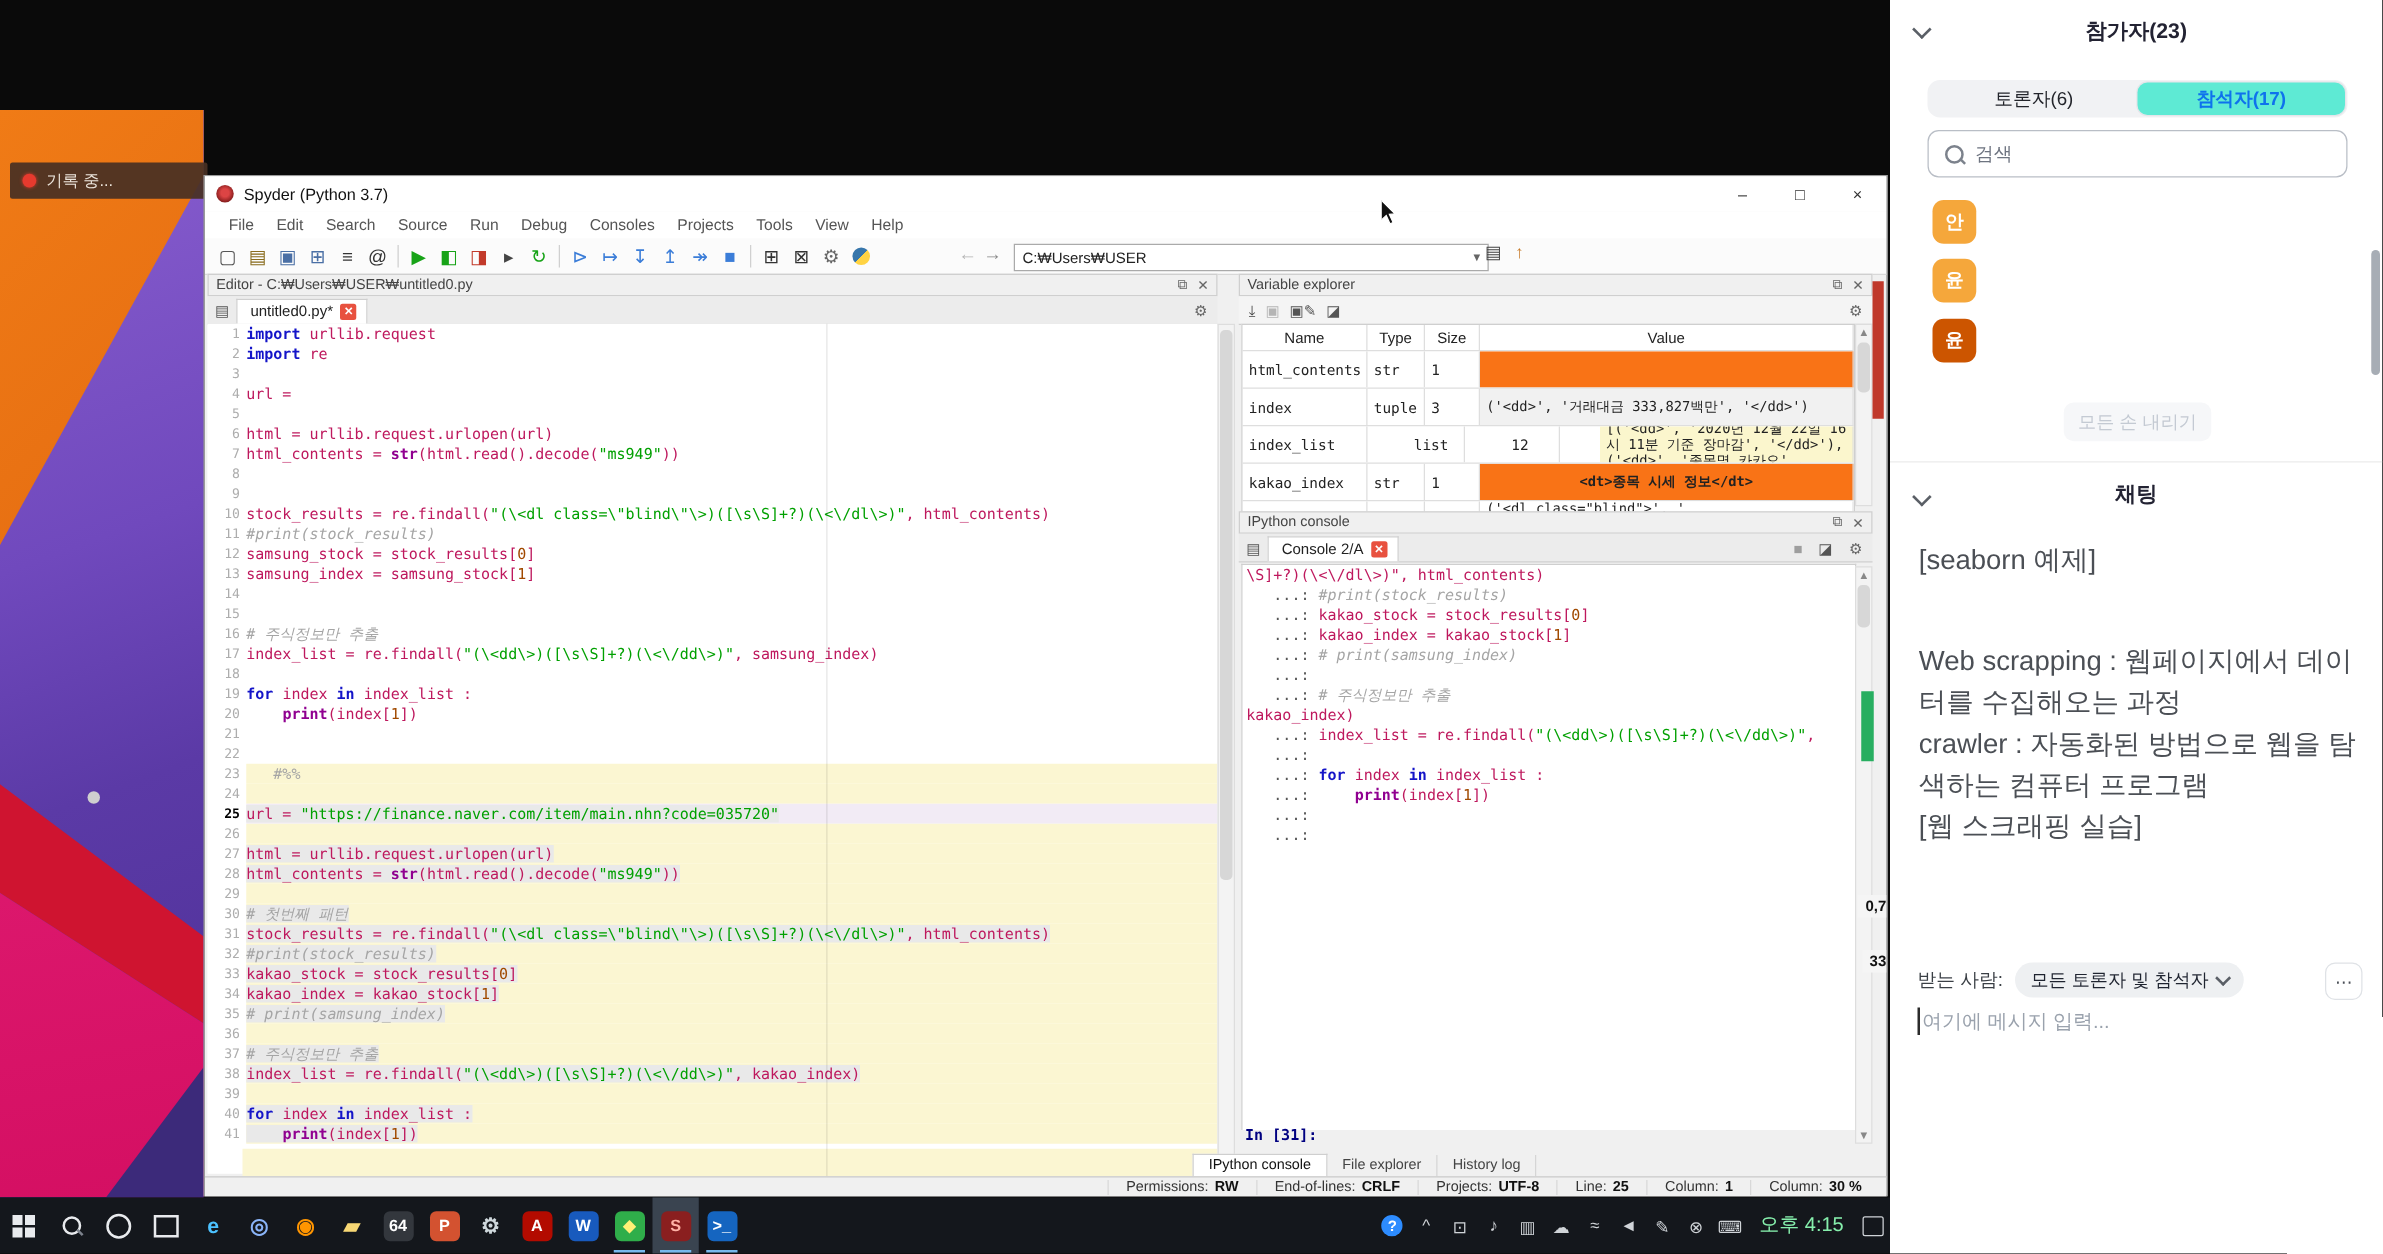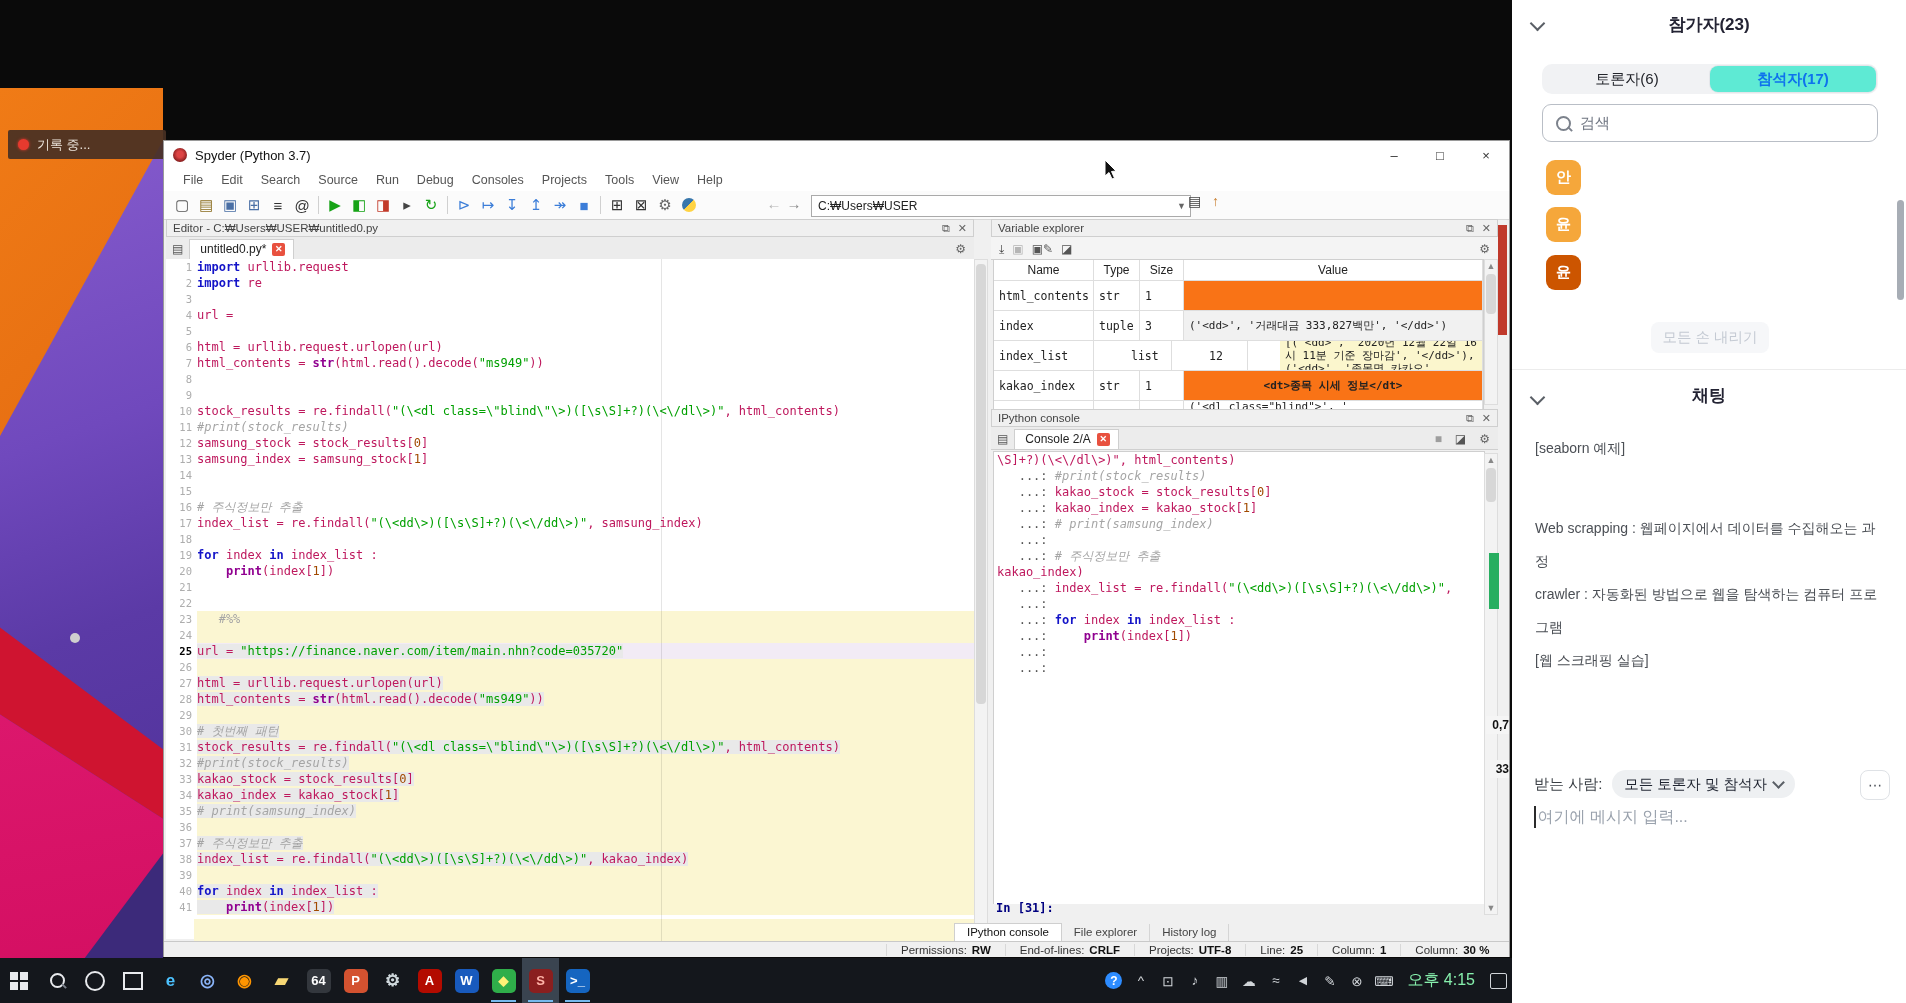--- a/index.html
+++ b/index.html
@@ -104,21 +104,21 @@
   .sb-tab.active{background:#5eead4;color:#0e72ed;font-weight:bold;box-shadow:0 0 0 1px #e4e6ea;}
   #sb-search{left:30px;top:104px;width:336px;height:38px;border:1.5px solid #b9bec6;border-radius:9px;display:flex;
     align-items:center;gap:9px;padding-left:13px;box-sizing:border-box;color:#6e7480;font-size:15px;background:#fff;}
   .mag{width:11px;height:11px;border:2px solid #7c828c;border-radius:50%;position:relative;}
   .mag::after{content:"";position:absolute;left:9px;top:10px;width:6px;height:2px;background:#7c828c;transform:rotate(45deg);}
   .avatar{position:absolute;left:34px;width:35px;height:35px;border-radius:9px;color:#fff;font-size:15px;font-weight:bold;
     display:flex;align-items:center;justify-content:center;}
   #lowerhands{left:139px;top:322px;width:118px;height:31px;background:#f6f7f9;border-radius:8px;border:none;
     color:#c4cad3;font-size:14.5px;display:flex;align-items:center;justify-content:center;}
   .sb-divider{position:absolute;left:0;right:0;height:1px;background:#ececec;}
-  #chatmsgs{left:23px;top:436px;width:352px;font-size:14px;color:#4b4f55;}
+  #chatmsgs{left:23px;top:436px;width:352px;font-size:22px;color:#4b4f55;}
   #chatmsgs p{margin:0;line-height:33px;}
   #chatmsgs p.m1{margin-bottom:52px;line-height:24px;}
   #sb-scroll{left:385px;top:200px;width:7px;height:100px;background:#a7adb5;border-radius:4px;}
   #sb-footer{left:22px;top:770px;width:352px;height:28px;display:flex;align-items:center;gap:10px;font-size:15px;color:#3a3f45;}
   #recip-pill{height:28px;background:#eef0f2;border-radius:14px;display:flex;align-items:center;gap:7px;
     padding:0 12px;font-size:14.5px;color:#1f2430;}
   #more-btn{position:absolute;left:348px;top:770px;width:28px;height:28px;border:1px solid #dfe2e6;border-radius:8px;
     display:flex;align-items:center;justify-content:center;color:#4a4f57;font-size:14px;background:#fff;}
   #msg-input{left:22px;top:806px;display:flex;align-items:center;gap:2px;font-size:16px;color:#9aa2ad;}
   #msg-input .caret{width:1.5px;height:22px;background:#2b2b2b;}

